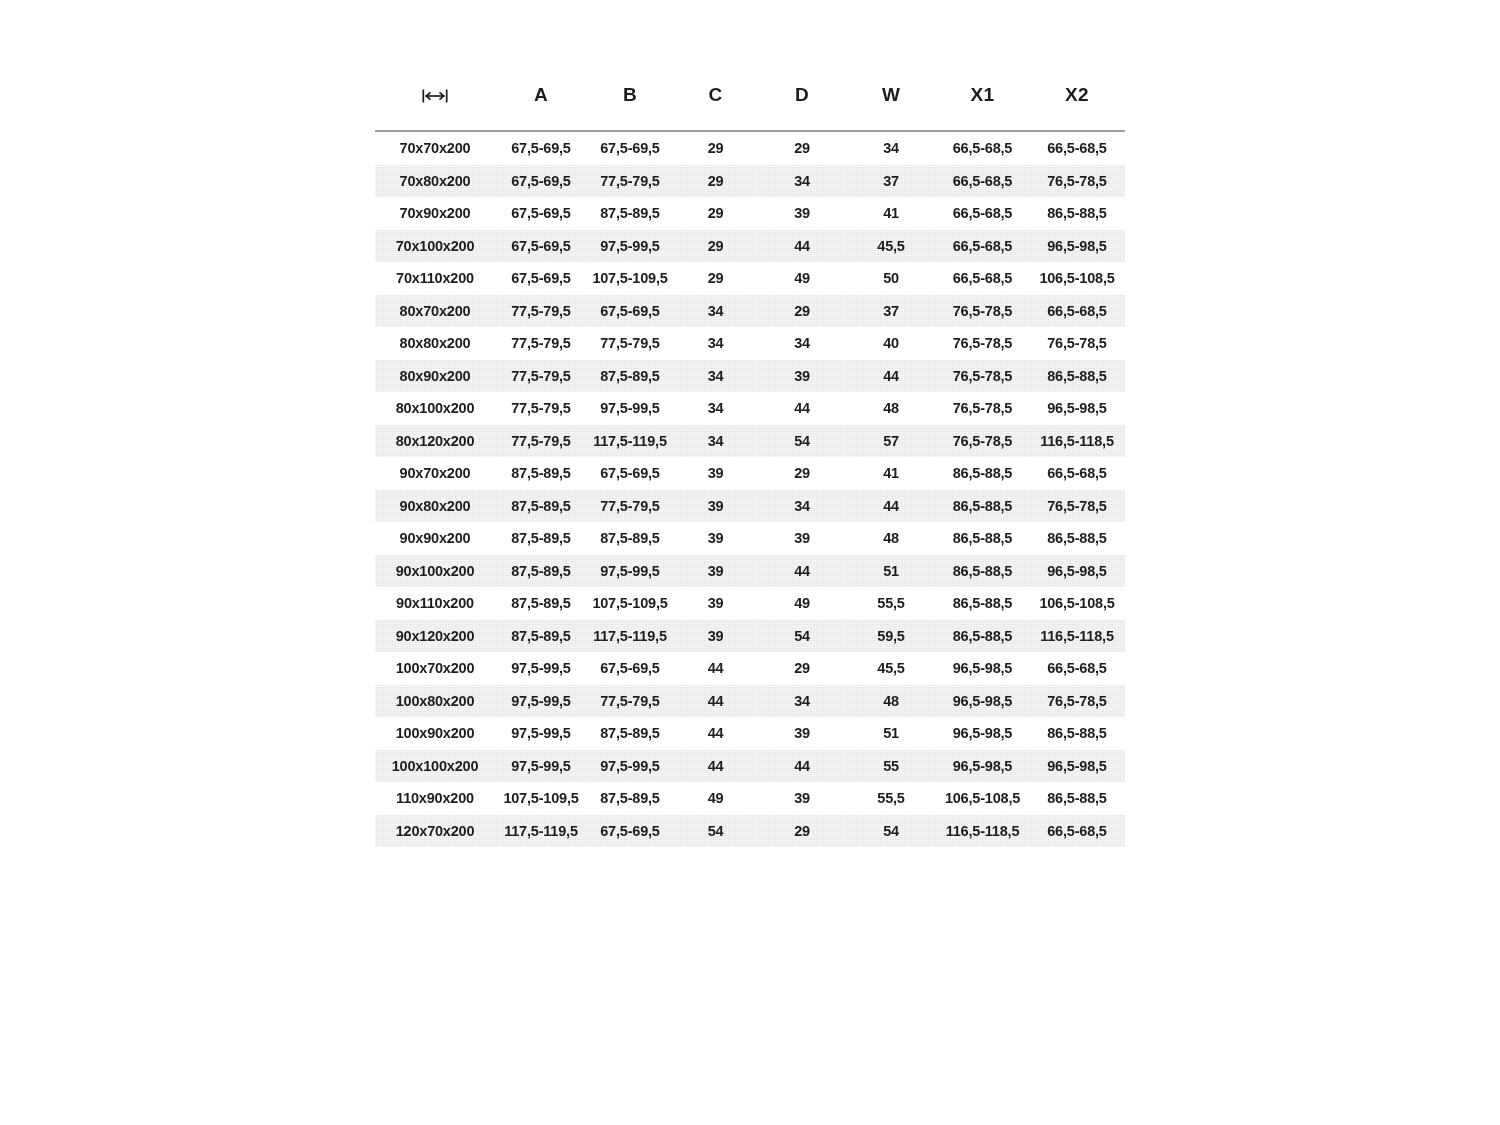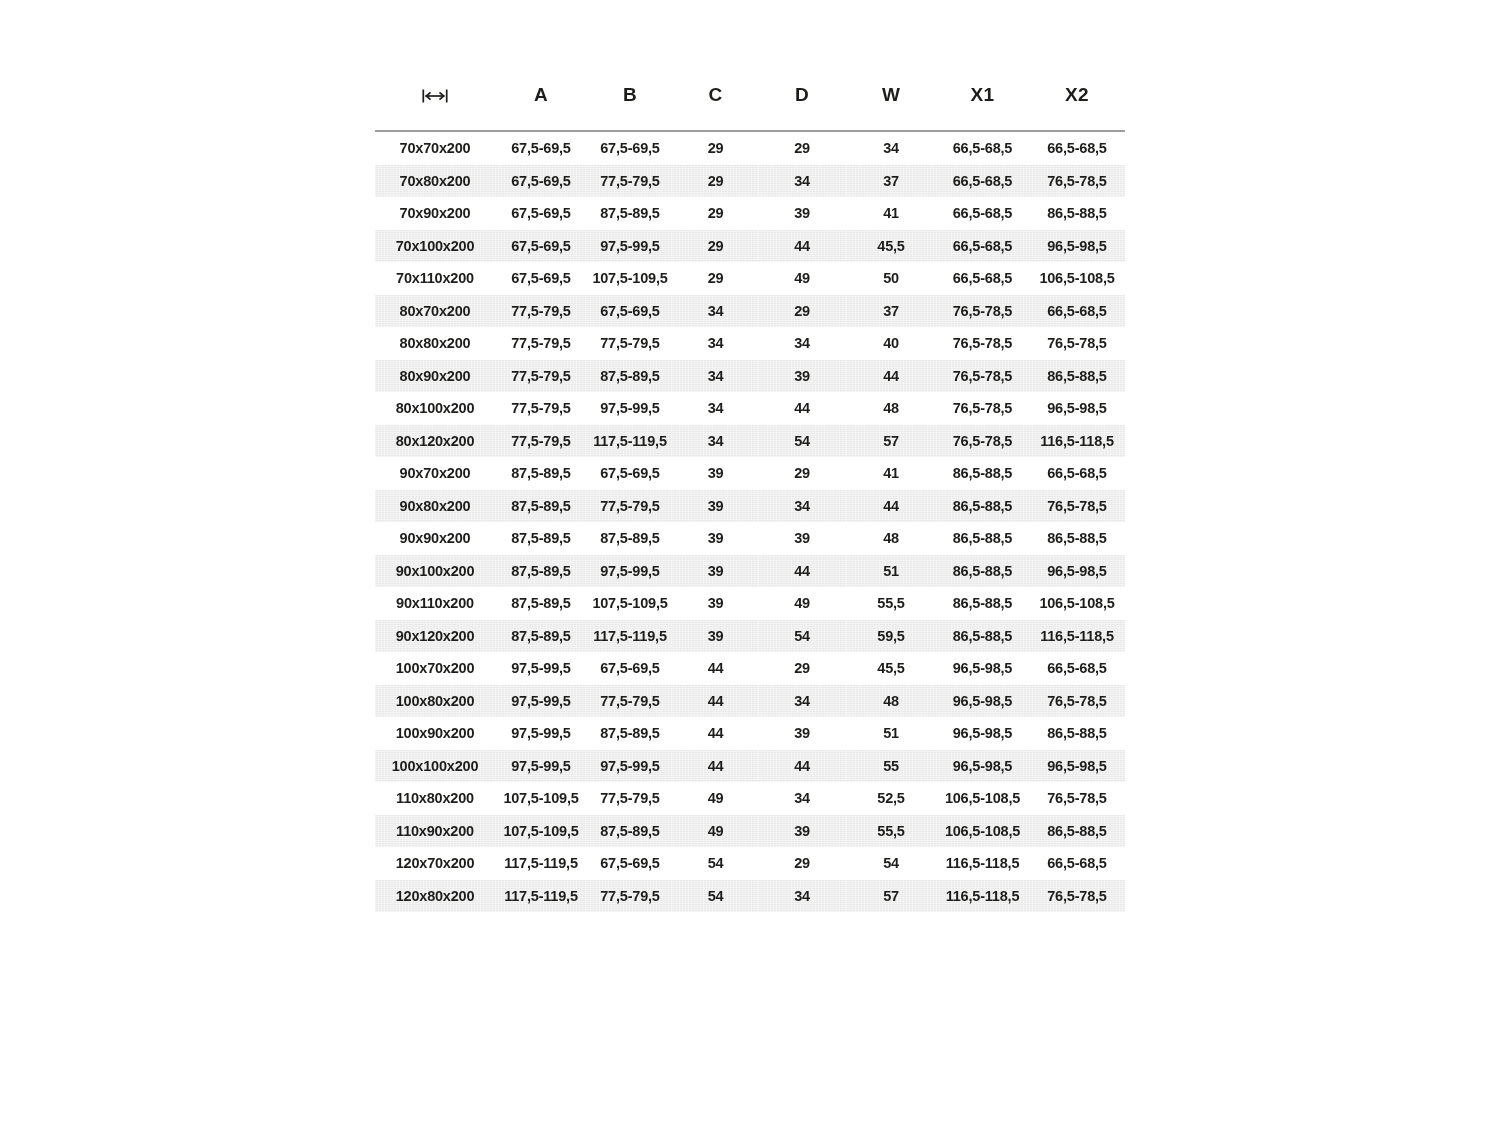--- a/index.html
+++ b/index.html
@@ -294,54 +294,34 @@
           <td>100x100x200</td>
           <td>97,5-99,5</td>
           <td>97,5-99,5</td>
           <td>44</td>
           <td>44</td>
           <td>55</td>
           <td>96,5-98,5</td>
           <td>96,5-98,5</td>
         </tr>
         <tr>
-          <td>110x80x200</td>
-          <td>107,5-109,5</td>
-          <td>77,5-79,5</td>
-          <td>49</td>
-          <td>34</td>
-          <td>52,5</td>
-          <td>106,5-108,5</td>
-          <td>76,5-78,5</td>
-        </tr>
-        <tr>
           <td>110x90x200</td>
           <td>107,5-109,5</td>
           <td>87,5-89,5</td>
           <td>49</td>
           <td>39</td>
           <td>55,5</td>
           <td>106,5-108,5</td>
           <td>86,5-88,5</td>
         </tr>
         <tr>
           <td>120x70x200</td>
           <td>117,5-119,5</td>
           <td>67,5-69,5</td>
           <td>54</td>
           <td>29</td>
           <td>54</td>
           <td>116,5-118,5</td>
           <td>66,5-68,5</td>
-        </tr>
-        <tr>
-          <td>120x80x200</td>
-          <td>117,5-119,5</td>
-          <td>77,5-79,5</td>
-          <td>54</td>
-          <td>34</td>
-          <td>57</td>
-          <td>116,5-118,5</td>
-          <td>76,5-78,5</td>
         </tr>
       </tbody>
   </table>
 </div>
 
 </body></html>

